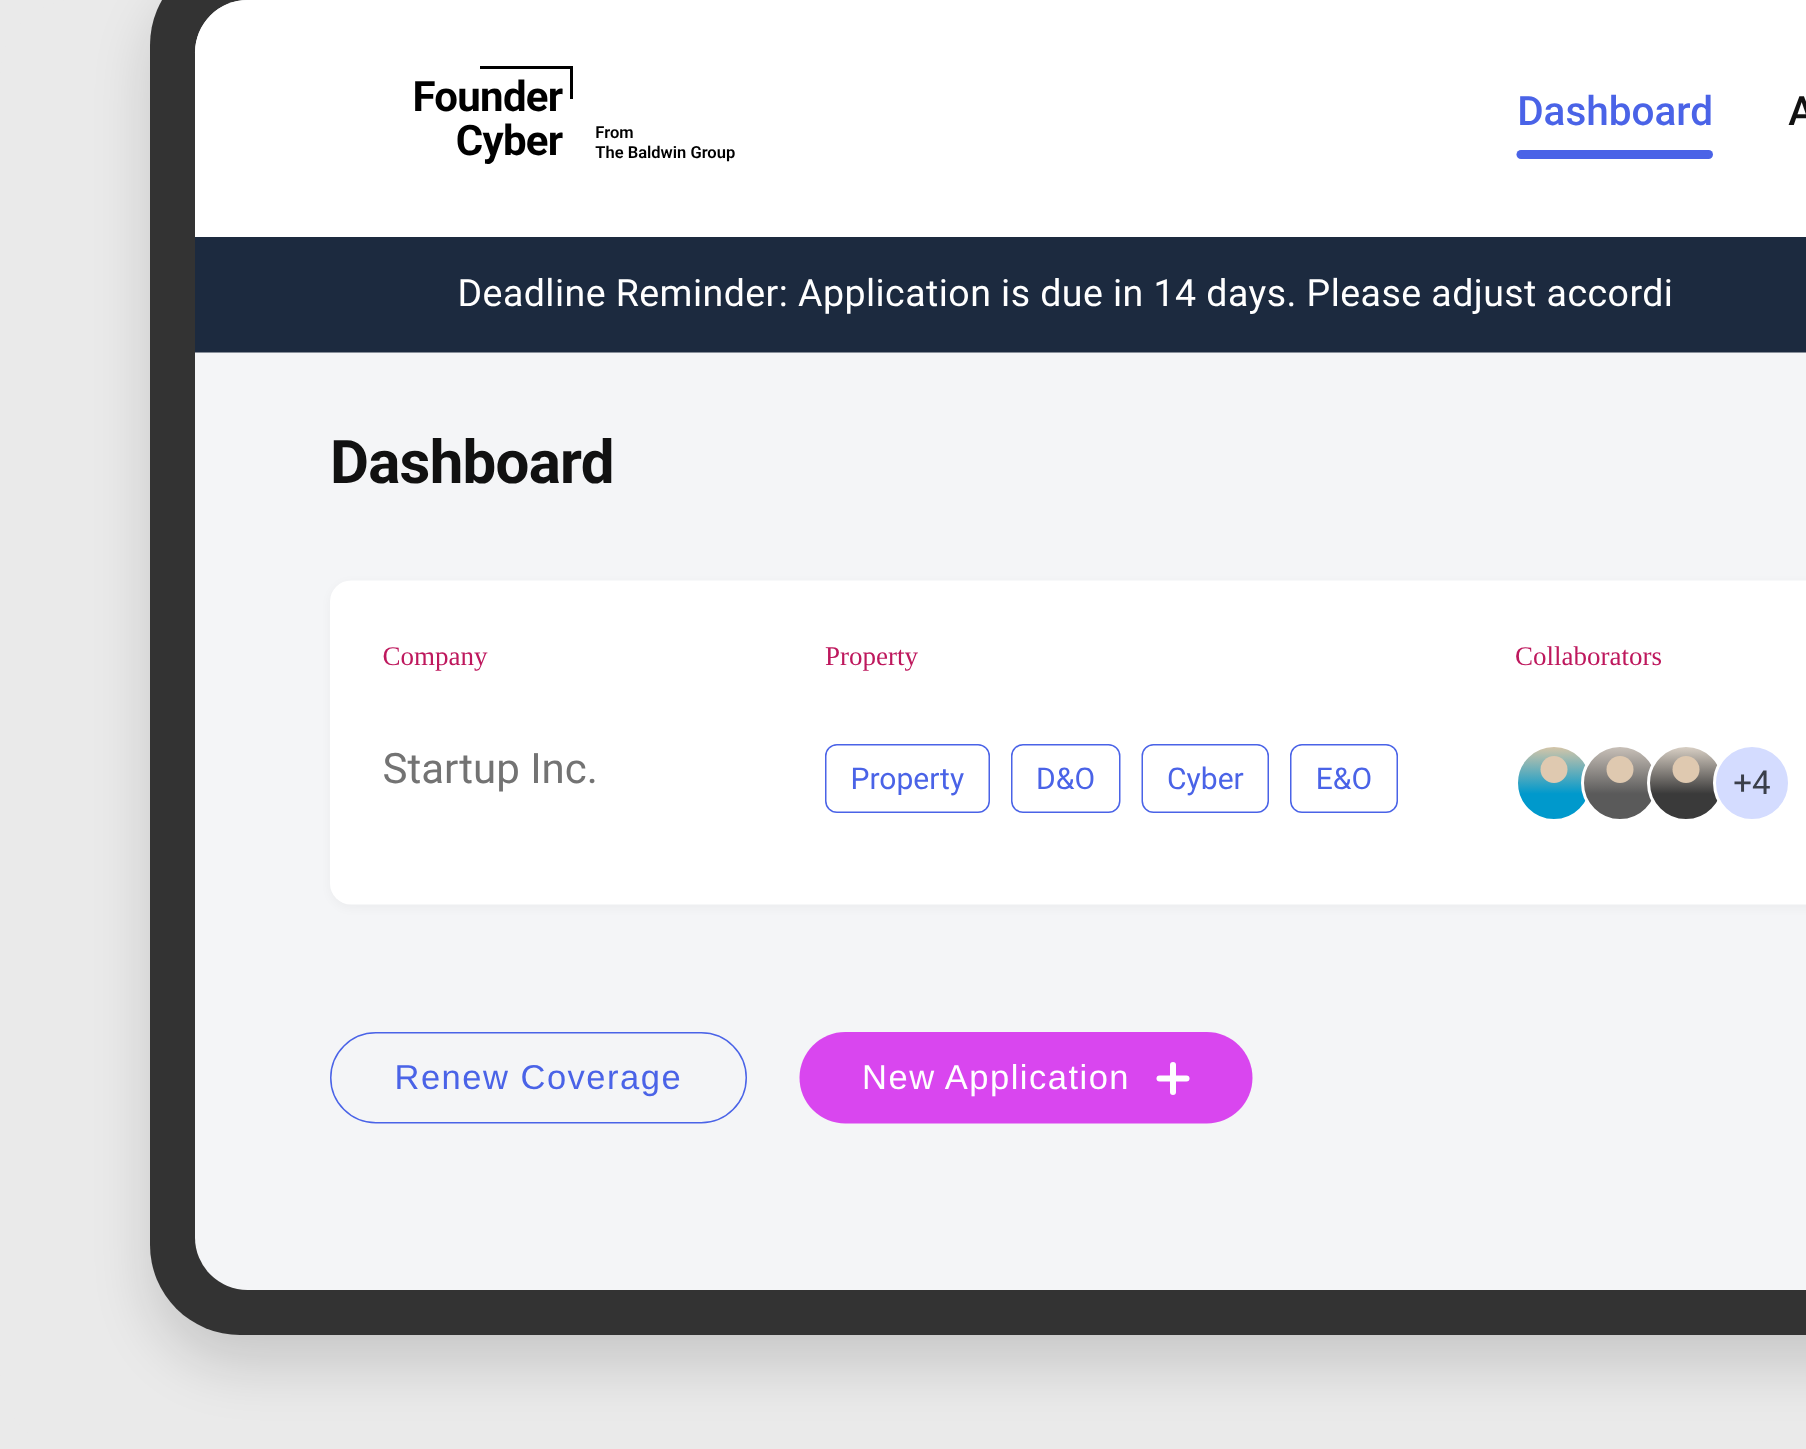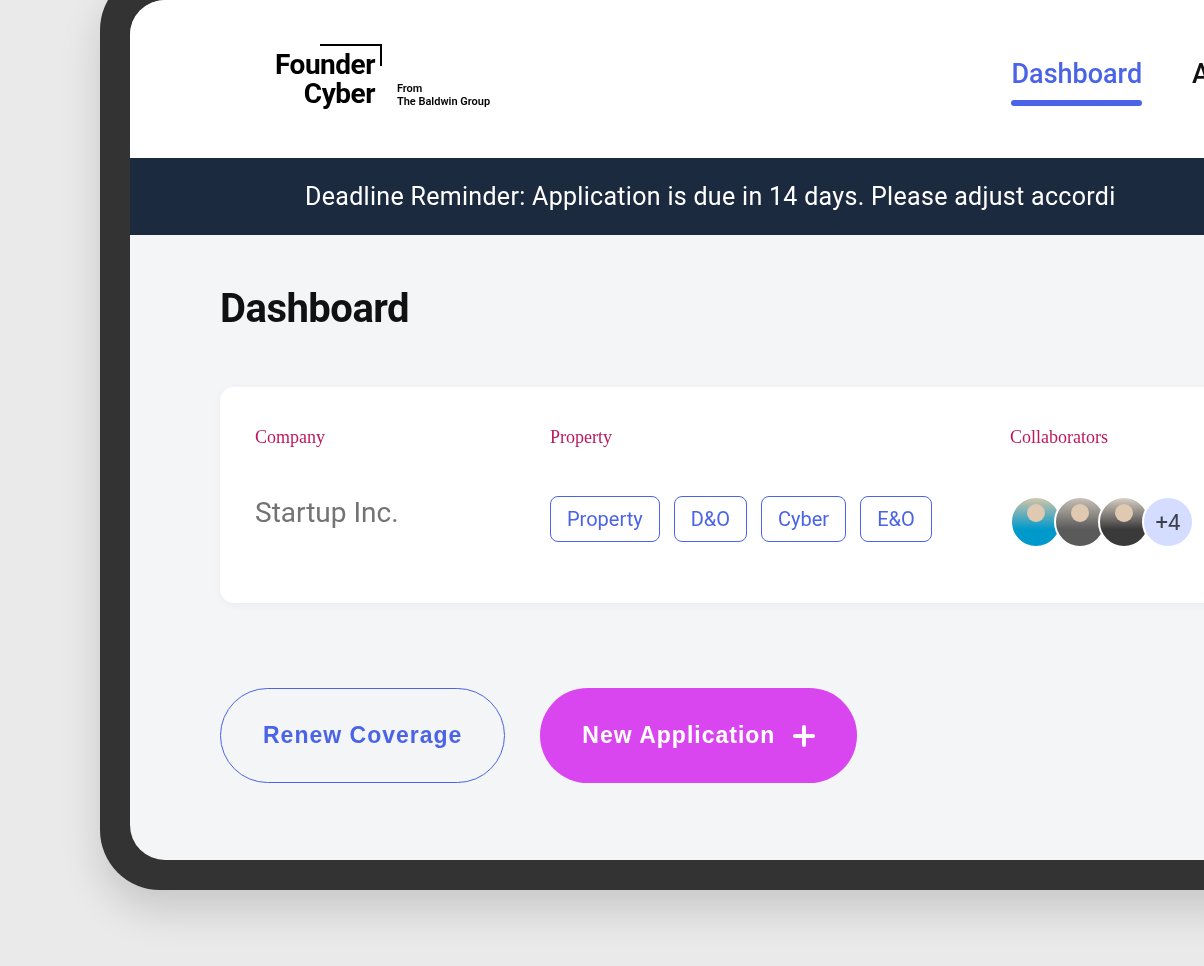--- a/index.html
+++ b/index.html
@@ -211,22 +211,22 @@
       font-size: 22px;
       font-weight: 400;
     }
     .action-row {
       display: flex;
       gap: 35px;
       margin-top: 85px;
     }
     .btn {
       font-size: 23px;
-      font-weight: 700;
-      padding: 33px 42px;
+      font-weight: 400;
+      padding: 16px 42px;
       border-radius: 999px;
       cursor: pointer;
       border: none;
       letter-spacing: 1px;
       display: flex;
       align-items: center;
       gap: 18px;
     }
     .btn-outline {
       background: transparent;

